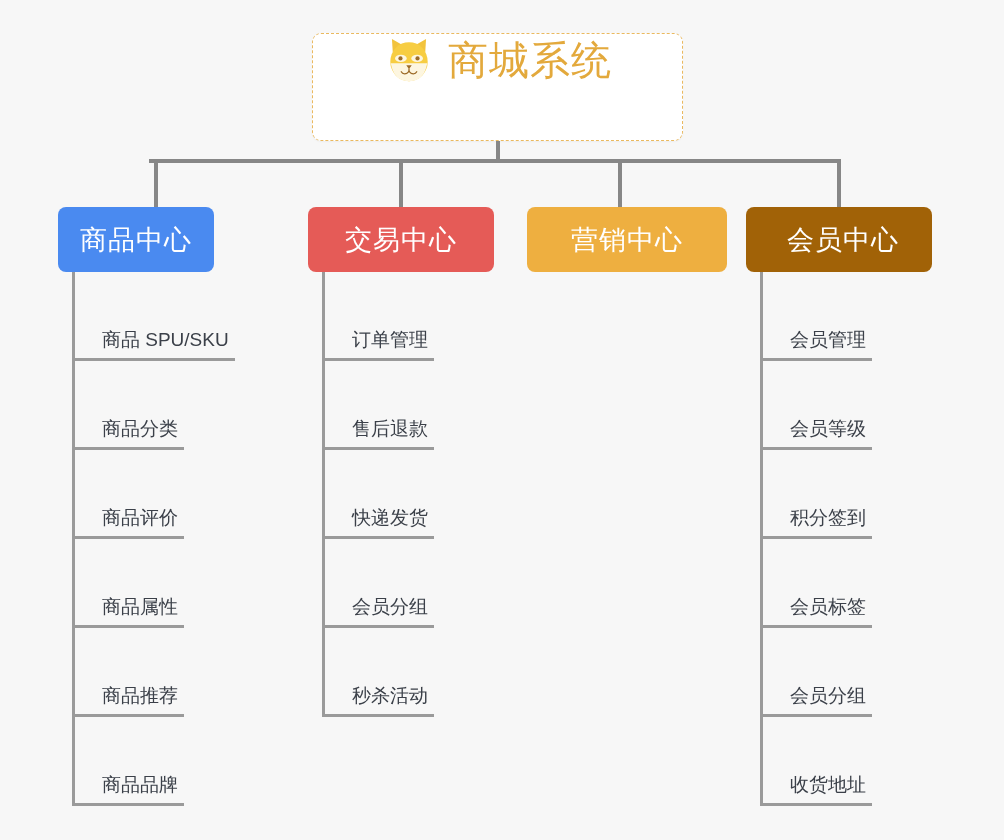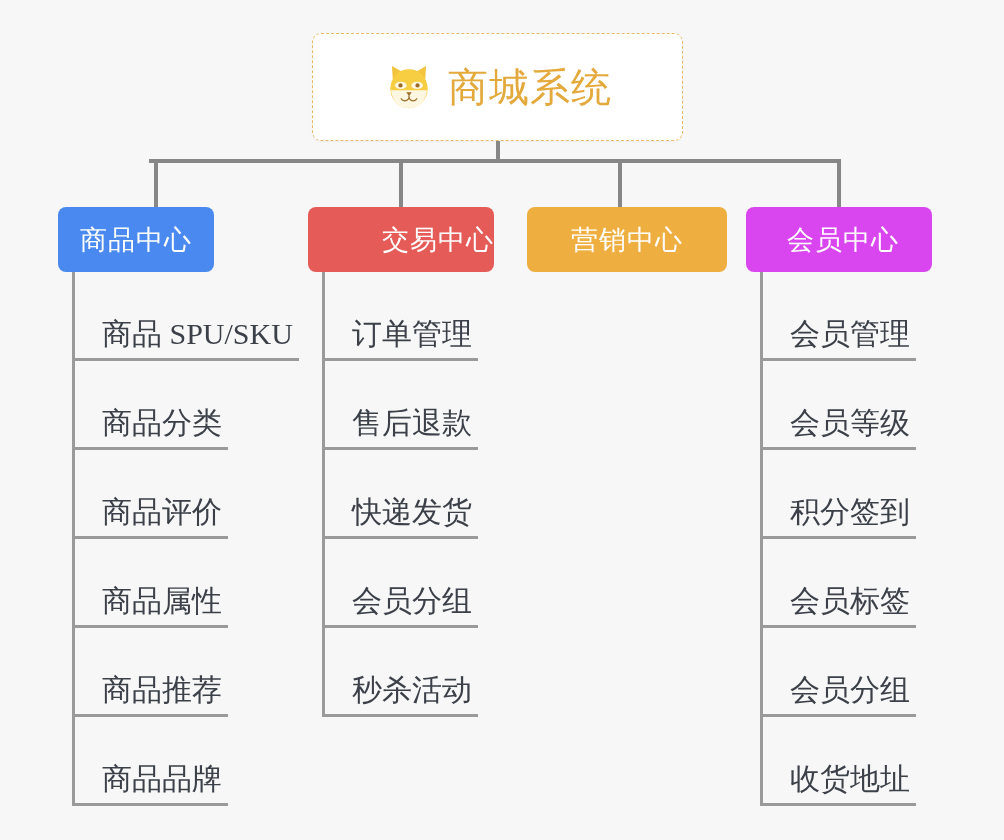--- a/index.html
+++ b/index.html
@@ -25,21 +25,21 @@
     position: absolute;
     left: 312px;
     top: 33px;
     width: 371px;
     height: 108px;
     box-sizing: border-box;
     background: #ffffff;
     border: 1px dashed #eab95f;
     border-radius: 9px;
     display: flex;
-    align-items: center;
+    align-items: flex-start;
     justify-content: center;
     box-shadow: 0 1px 2px rgba(0,0,0,0.04);
   }
   .root-inner {
     display: flex;
     align-items: center;
     gap: 13px;
   }
   .root-icon {
     width: 52px;
@@ -101,29 +101,28 @@
     border-left: 3px solid #9a9a9a;
   }
   .leaf {
     position: relative;
     height: 89px;
     box-sizing: border-box;
     display: flex;
     align-items: flex-end;
   }
   .leaf-label {
-    font-size: 30px;
+    font-size: 19px;
     color: #3b4049;
     line-height: 1;
     padding: 0 6px 9px 30px;
     border-bottom: 3px solid #9a9a9a;
     white-space: nowrap;
     box-sizing: border-box;
     margin-left: -3px;
-    font-family: Liberation Serif, serif;
   }
 </style>
 </head>
 <body>
 
 <div id="mindmap">
 
   <div class="root-node">
     <div class="root-inner">
       <svg class="root-icon" viewBox="0 0 64 64">
@@ -178,21 +177,21 @@
           </div>
           <div class="leaf">
             <span class="leaf-label">商品推荐</span>
           </div>
           <div class="leaf">
             <span class="leaf-label">商品品牌</span>
           </div>
         </div>
       </div>
       <div class="branch" style="left: 308px;">
-        <div class="branch-header" style="width: 186px; background: rgb(229, 91, 87); justify-content: flex-end;">
+        <div class="branch-header" style="width: 186px; background: rgb(229, 91, 87);">
           <span>交易中心</span>
         </div>
         <div class="branch-body">
           <div class="leaf">
             <span class="leaf-label">订单管理</span>
           </div>
           <div class="leaf">
             <span class="leaf-label">售后退款</span>
           </div>
           <div class="leaf">
@@ -205,21 +204,21 @@
             <span class="leaf-label">秒杀活动</span>
           </div>
         </div>
       </div>
       <div class="branch" style="left: 527px;">
         <div class="branch-header" style="width: 200px; background: rgb(238, 175, 64);">
           <span>营销中心</span>
         </div>
       </div>
       <div class="branch" style="left: 746px;">
-        <div class="branch-header" style="width: 186px; background: #d946ef; padding-left: 8px;">
+        <div class="branch-header" style="width: 186px; background: #a16207; padding-left: 8px;">
           <span>会员中心</span>
         </div>
         <div class="branch-body">
           <div class="leaf">
             <span class="leaf-label">会员管理</span>
           </div>
           <div class="leaf">
             <span class="leaf-label">会员等级</span>
           </div>
           <div class="leaf">

